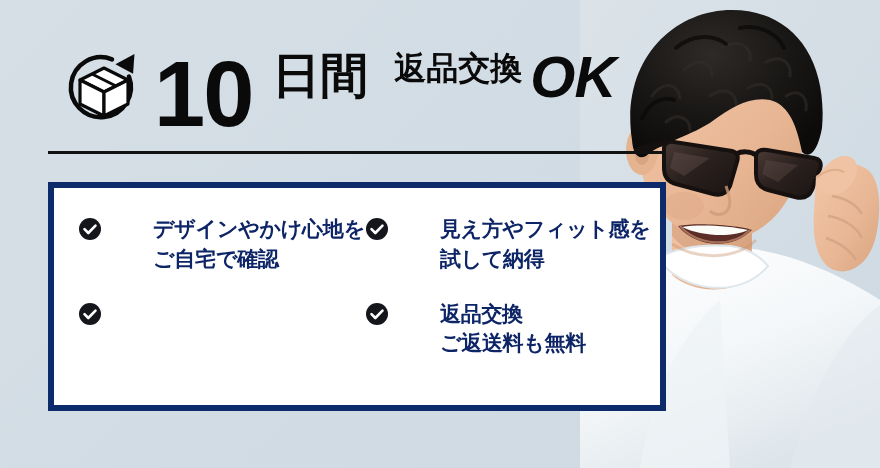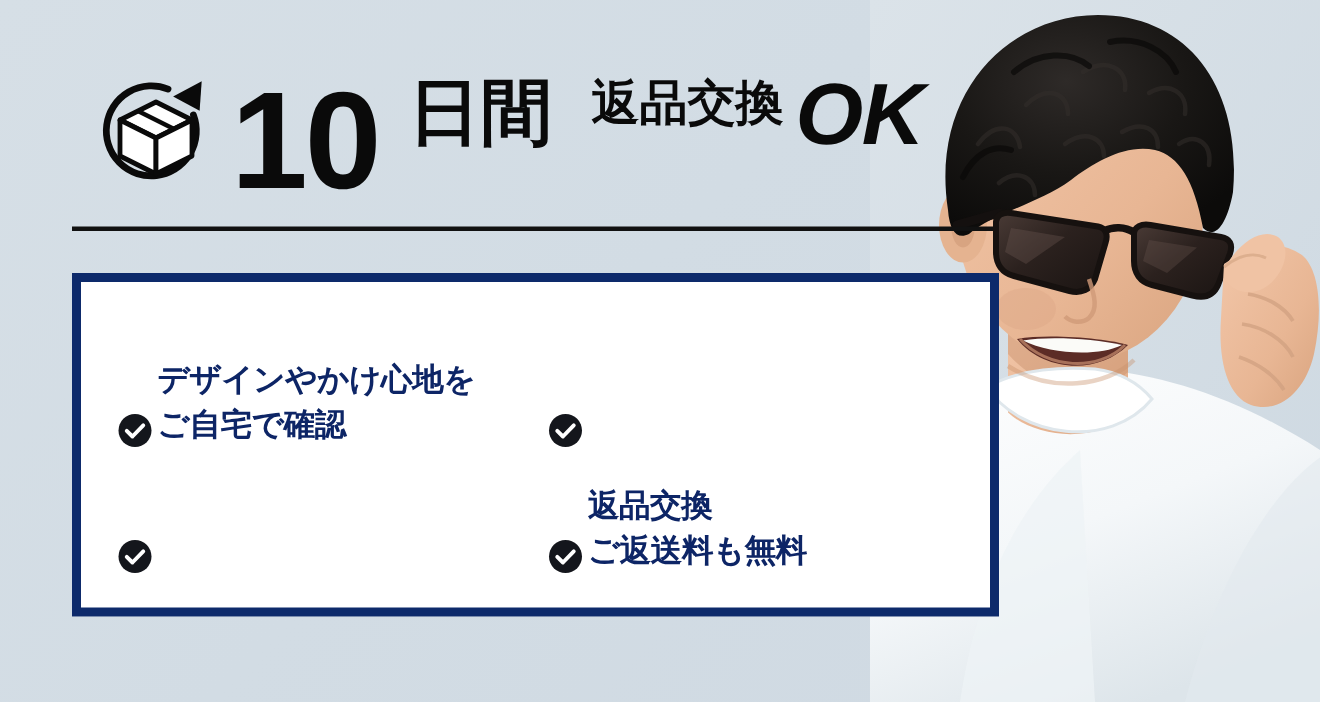--- a/index.html
+++ b/index.html
@@ -99,21 +99,22 @@
     width:100%; height:100%;
     display:grid;
     grid-template-columns:1fr 1fr;
     grid-template-rows:1fr 1fr;
     padding:26px 8px 22px 24px;
     align-content:center;
   }
 
   .feature-item {
     display:flex;
-    align-items:flex-end;
+    align-items:flex-start;
+    gap:48px;
   }
 
   .check-icon {
     flex:0 0 24px;
     width:24px; height:24px;
     margin-right:3px;
     margin-top:3px;
   }
   .check-icon svg { display:block; width:24px; height:24px; }
 
@@ -293,20 +294,22 @@
 ご自宅で確認</span>
       </div>
 
       <div class="feature-item col-2">
         <span class="check-icon">
           <svg viewBox="0 0 24 24" xmlns="http://www.w3.org/2000/svg">
             <circle cx="12" cy="12" r="11" fill="#14161c"></circle>
             <path d="M 6.5 12.2 L 10.3 16 L 17.5 8.6" fill="none" stroke="#ffffff" stroke-width="2.6" stroke-linecap="round" stroke-linejoin="round"></path>
           </svg>
         </span>
+        <span class="feature-text">見え方やフィット感を
+試して納得</span>
       </div>
 
       <div class="feature-item">
         <span class="check-icon">
           <svg viewBox="0 0 24 24" xmlns="http://www.w3.org/2000/svg">
             <circle cx="12" cy="12" r="11" fill="#14161c"></circle>
             <path d="M 6.5 12.2 L 10.3 16 L 17.5 8.6" fill="none" stroke="#ffffff" stroke-width="2.6" stroke-linecap="round" stroke-linejoin="round"></path>
           </svg>
         </span>
       </div>

